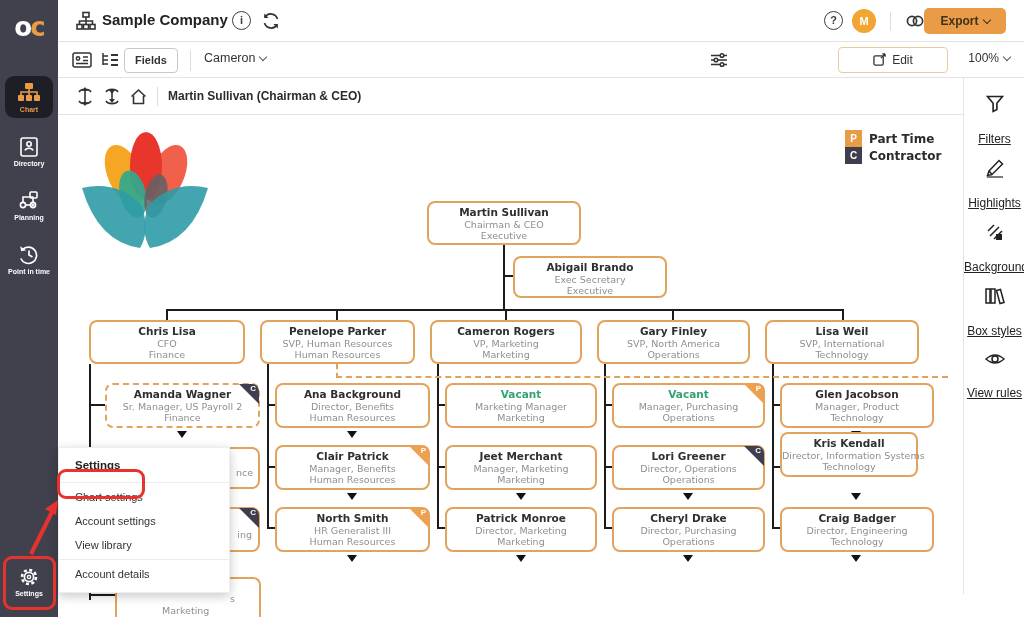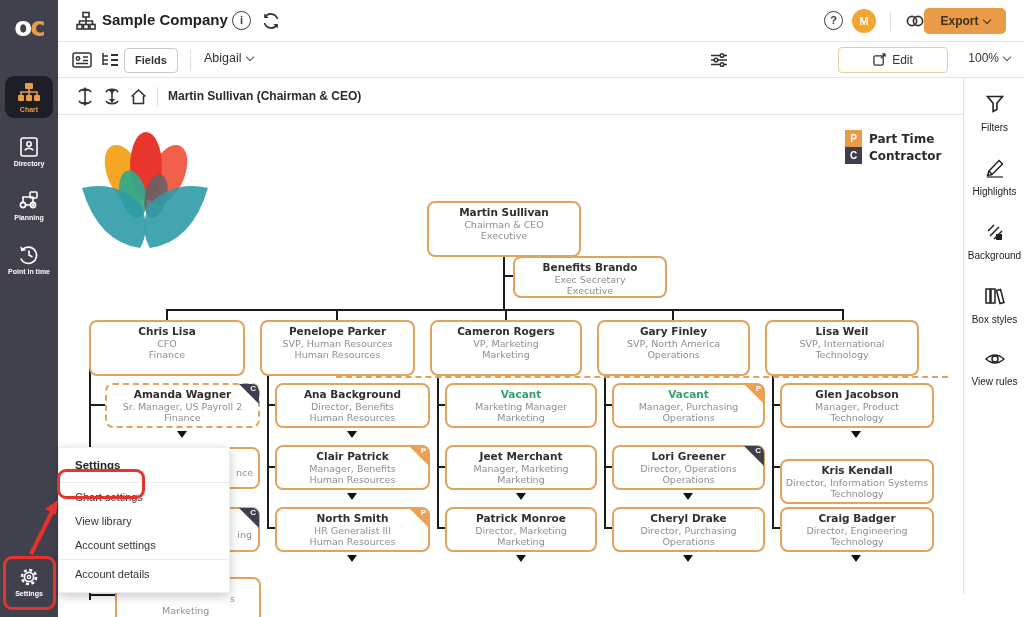--- a/index.html
+++ b/index.html
@@ -43,30 +43,30 @@
   .chev { display:inline-block; width:6px; height:6px; border-right:1.6px solid #555; border-bottom:1.6px solid #555;
     transform:rotate(45deg); margin-left:5px; vertical-align:2px; }
 
   
   .chartbar { position:absolute; left:58px; top:78px; width:905px; height:37px; background:#fff; border-bottom:1px solid #E3E3E3; }
   .crumb { position:absolute; left:110px; top:11px; font:bold 12px "Liberation Sans",sans-serif; color:#2b2b2b; }
 
   
   .tools { position:absolute; left:963px; top:78px; width:61px; height:516px; background:#fff; border-left:1px solid #E3E3E3; }
   .tool-item { position:absolute; left:0; width:61px; text-align:center; cursor:pointer; }
-  .tool-item .lbl { display:block; font-size:10px; color:#222; margin-top:8px; }
+  .tool-item .lbl { display:block; font-size:12px; color:#222; margin-top:18px;text-decoration:underline; }
 
   
   .legend { position:absolute; left:845px; top:130px; z-index:5; }
   .lg-row { display:flex; align-items:center; height:17px; }
   .lg-badge { width:17px; height:17px; color:#fff; font:bold 10px/17px "Liberation Sans",sans-serif; text-align:center; }
   .lg-label { margin-left:7px; font:bold 12px "DejaVu Sans",sans-serif; color:#2b2b2b; }
 
   
-  .node { position:absolute; height:56px; background:#fff; border:2px solid #E2A35C; border-radius:8px;
+  .node { position:absolute; height:44px; background:#fff; border:2px solid #E2A35C; border-radius:8px;
     text-align:center; padding-top:3px; z-index:3; cursor:pointer; }
   .node.dashed { border-style:dashed; }
   .nm { font:bold 10.5px/13px "DejaVu Sans",sans-serif; color:#2f2f2f; white-space:nowrap; }
   .nm.vacant { color:#33A370; }
   .ns { font:9.5px/11px "DejaVu Sans",sans-serif; color:#8f8f8f; white-space:nowrap; }
   .corner { position:absolute; top:-1px; right:-1px; width:20px; height:20px;
     clip-path:polygon(0 0,100% 0,100% 100%); border-top-right-radius:7px; }
   .corner span { position:absolute; top:0px; right:3px; color:#fff; font:bold 8px "Liberation Sans",sans-serif; }
   .c-dark { background:#3E3E4F; } .c-orange { background:#EDA04F; }
   .frag { position:absolute; font:9.5px/11px "DejaVu Sans",sans-serif; color:#8f8f8f; }
@@ -146,21 +146,21 @@
     <div style="position:absolute;left:42px;top:9px">
       <svg class="ic" width="20" height="18" viewBox="0 0 20 18">
           <g fill="none" stroke="#333" stroke-width="1.5">
             <path d="M3 2v12M3 5h5M3 9h5M3 13h5"></path>
             <path d="M11 4h7M11 9h7M11 14h7" stroke-width="1.8"></path>
           </g>
         </svg>
     </div>
     <button class="btn-fields">Fields</button>
     <div class="vdiv" style="left:132px;top:8px;height:21px"></div>
-    <div class="dd-standard"><span>Abigail</span><span class="chev"></span></div>
+    <div class="dd-standard"><span>Cameron</span><span class="chev"></span></div>
 
     <div style="position:absolute;left:652px;top:10px">
       <svg class="ic" width="18" height="16" viewBox="0 0 18 16">
           <g fill="none" stroke="#333" stroke-width="1.5">
             <path d="M1 3.5h16M1 8h16M1 12.5h16"></path>
             <circle cx="12" cy="3.5" r="1.8" fill="#fff"></circle>
             <circle cx="6" cy="8" r="1.8" fill="#fff"></circle>
             <circle cx="12" cy="12.5" r="1.8" fill="#fff"></circle>
           </g>
         </svg>
@@ -328,21 +328,21 @@
       <div class="tri" style="left: 683px; top: 555px;"></div>
       <div class="tri" style="left: 851px; top: 555px;"></div>
     </div>
 
   <div class="node" style="left:427px;top:201px;width:154px">
     <div class="nm">Martin Sullivan</div>
     <div class="ns">Chairman &amp; CEO</div>
     <div class="ns">Executive</div>
   </div>
   <div class="node" style="left:513px;top:256px;width:154px;height:42px">
-    <div class="nm">Benefits Brando</div>
+    <div class="nm">Abigail Brando</div>
     <div class="ns">Exec Secretary</div>
     <div class="ns">Executive</div>
   </div>
   <div class="node" style="left:89px;top:320px;width:156px">
     <div class="nm">Chris  Lisa</div>
     <div class="ns">CFO</div>
     <div class="ns">Finance</div>
   </div>
   <div class="node" style="left:260px;top:320px;width:155px">
     <div class="nm">Penelope Parker</div>
@@ -411,21 +411,21 @@
     <div class="ns">Marketing</div>
   </div>
   <div class="node" style="left:612px;top:445px;width:153px;height:45px">
     <div class="corner c-dark">
         <span>C</span>
       </div>
     <div class="nm">Lori Greener</div>
     <div class="ns">Director, Operations</div>
     <div class="ns">Operations</div>
   </div>
-  <div class="node" style="left:780px;top:459px;width:154px;height:45px">
+  <div class="node" style="left:780px;top:432px;width:138px;height:45px">
     <div class="nm">Kris Kendall</div>
     <div class="ns">Director, Information Systems</div>
     <div class="ns">Technology</div>
   </div>
 
   <div class="node" style="left:275px;top:507px;width:155px;height:45px">
     <div class="corner c-orange">
         <span>P</span>
       </div>
     <div class="nm">North Smith</div>
@@ -459,22 +459,22 @@
   </div>
   <div class="node" style="left:115px;top:577px;width:146px;height:60px;border-bottom:none;border-bottom-left-radius:0;border-bottom-right-radius:0">
     <span class="frag" style="right:24px;top:14px">s</span>
     <span class="frag" style="left:45px;top:26px">Marketing</span>
   </div>
 
   <div class="menu">
     <div class="menu-h">Settings</div>
     <div class="menu-div"></div>
     <div class="menu-i">Chart settings</div>
+    <div class="menu-i">Account settings</div>
     <div class="menu-i">View library</div>
-    <div class="menu-i">Account settings</div>
     <div class="menu-div"></div>
     <div class="menu-i">Account details</div>
   </div>
 
   <div class="sidebar">
     <div class="logo"><span class="lo">o</span><span class="lc">c</span></div>
 
     <div class="nav-item active" style="top:76px">
       <svg class="ic" width="24" height="22" viewBox="0 0 24 22" style="margin:0 auto">
           <g fill="#E99B47">

